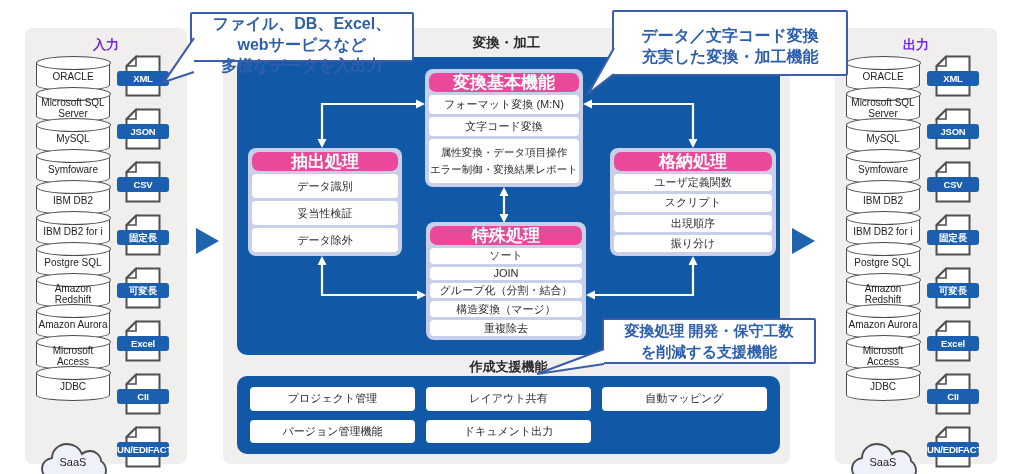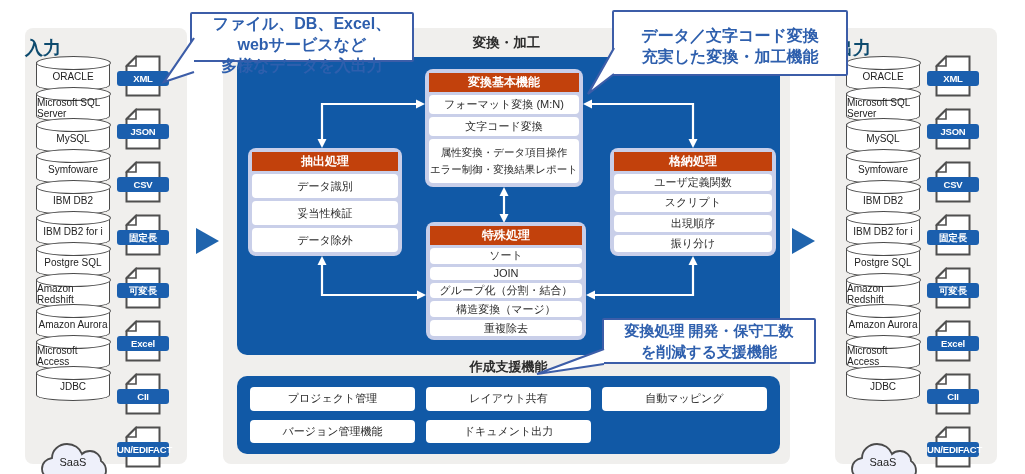--- a/index.html
+++ b/index.html
@@ -3,29 +3,29 @@
 <meta charset="utf-8">
 <style>
   * { margin:0; padding:0; box-sizing:border-box; }
   body { background:#fff; font-family:"Liberation Sans","DejaVu Sans",sans-serif; }
   #stage { position:relative; width:1025px; height:474px; background:#fff; overflow:hidden; }
 
   
   .side-panel { position:absolute; top:28px; width:162px; height:436px; background:#f0efed; border-radius:8px; }
   #input-panel { left:25px; }
   #output-panel { left:835px; }
-  .panel-title { position:absolute; top:8px; left:0; width:100%; font-size:18px; font-weight:bold; color:#0c4a6e; }
+  .panel-title { position:absolute; top:8px; left:0; width:100%; text-align:center; font-size:13px; font-weight:bold; color:#6d28d9; }
 
   .db-col { position:absolute; left:11px; top:28px; width:74px; padding-top:6px; }
   .db { position:relative; height:29px; margin-bottom:2px; background:#fff;
         border:1.5px solid #4b4b4b; border-top:none; border-radius:0 0 37px 37px / 0 0 6px 6px; }
   .db::before { content:""; position:absolute; left:-1.5px; right:-1.5px; top:-6px; height:12px;
         background:#fff; border:1.5px solid #4b4b4b; border-radius:50%; }
   .db-lbl { position:relative; z-index:1; display:flex; align-items:center; justify-content:center;
-        height:100%; padding-top:3px; font-size:10px; line-height:1.05; text-align:left; color:#222; }
+        height:100%; padding-top:3px; font-size:10px; line-height:1.05; text-align:center; color:#222; }
   .cloud-wrap { position:relative; width:70px; height:42px; margin:7px auto 0; }
   .cloud-wrap svg { display:block; }
   .cloud-lbl { position:absolute; left:0; top:16px; width:100%; text-align:center; font-size:11px; color:#222; }
 
   .fmt-col { position:absolute; left:91px; top:27px; width:54px; display:flex; flex-direction:column; gap:12px; }
   .fmt { position:relative; height:41px; }
   .fmt svg { position:absolute; left:9px; top:0; }
   .fmt-label { position:absolute; left:1px; right:1px; top:16px; height:15px; background:#1b5fae;
         border-radius:3px; color:#fff; font-size:9.5px; font-weight:bold; text-align:center;
         line-height:15px; white-space:nowrap; letter-spacing:-0.2px; }
@@ -38,21 +38,21 @@
 
   
   #center-panel { position:absolute; left:223px; top:28px; width:567px; height:436px; background:#f0efed; border-radius:8px; }
   #center-title { position:absolute; left:223px; top:34px; width:567px; text-align:center;
         font-size:13.5px; font-weight:bold; color:#2b2b2b; }
   #main-box { position:absolute; left:237px; top:57px; width:543px; height:298px; background:#1159a6; border-radius:10px; }
   #arrows-svg { position:absolute; left:237px; top:57px; pointer-events:none; }
 
   .group { position:absolute; display:flex; flex-direction:column; gap:3px; padding:4px;
         background:#c9cfe9; border-radius:8px; }
-  .g-head { flex:0 0 19px; background:#c2410c; border-radius:0; color:#fff; font-size:12px;
+  .g-head { flex:0 0 19px; background:#ec4899; border-radius:7px; color:#fff; font-size:17px;
         font-weight:bold; text-align:center; line-height:19px; }
   .g-item { flex:1 1 auto; background:#fff; border-radius:4px; display:flex; align-items:center;
         justify-content:center; font-size:11px; color:#2b2b2b; text-align:center; }
   .g-detail { flex:2.6 1 auto; background:#fff; border-radius:4px; display:flex; flex-direction:column;
         align-items:center; justify-content:center; font-size:10.5px; color:#2b2b2b; line-height:1.6; }
   #g-basic   { left:425px; top:69px;  width:158px; height:118px; }
   #g-extract { left:248px; top:148px; width:154px; height:108px; }
   #g-store   { left:610px; top:148px; width:166px; height:108px; }
   #g-special { left:426px; top:222px; width:160px; height:118px; }
 

